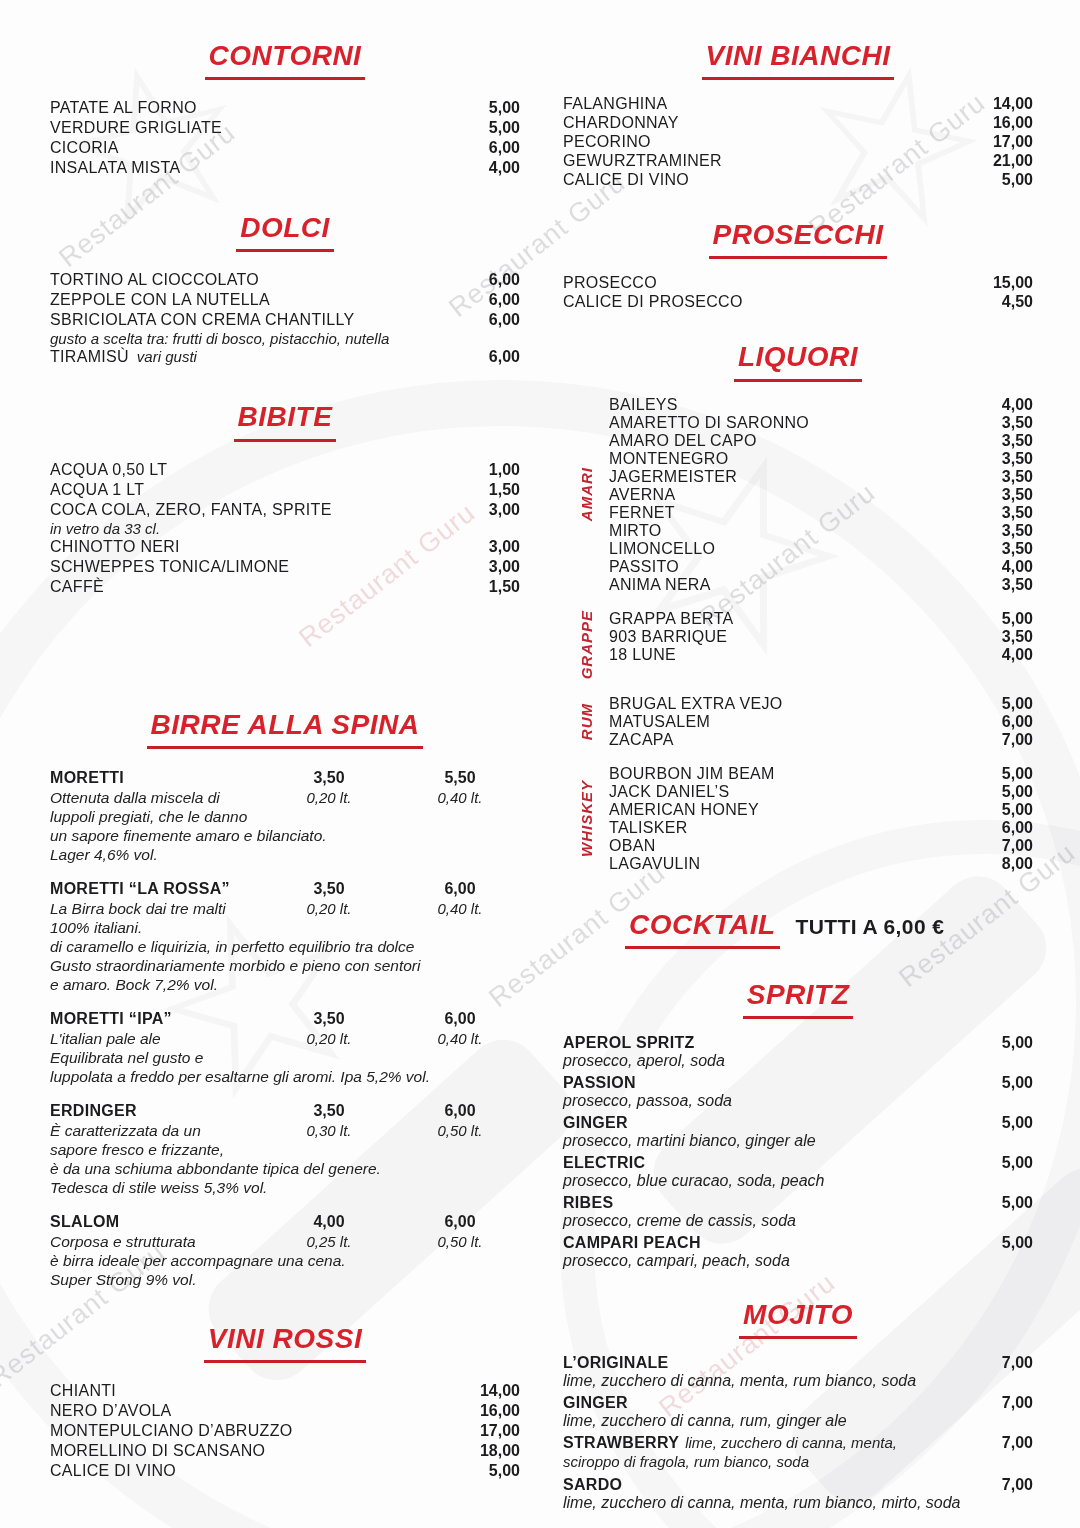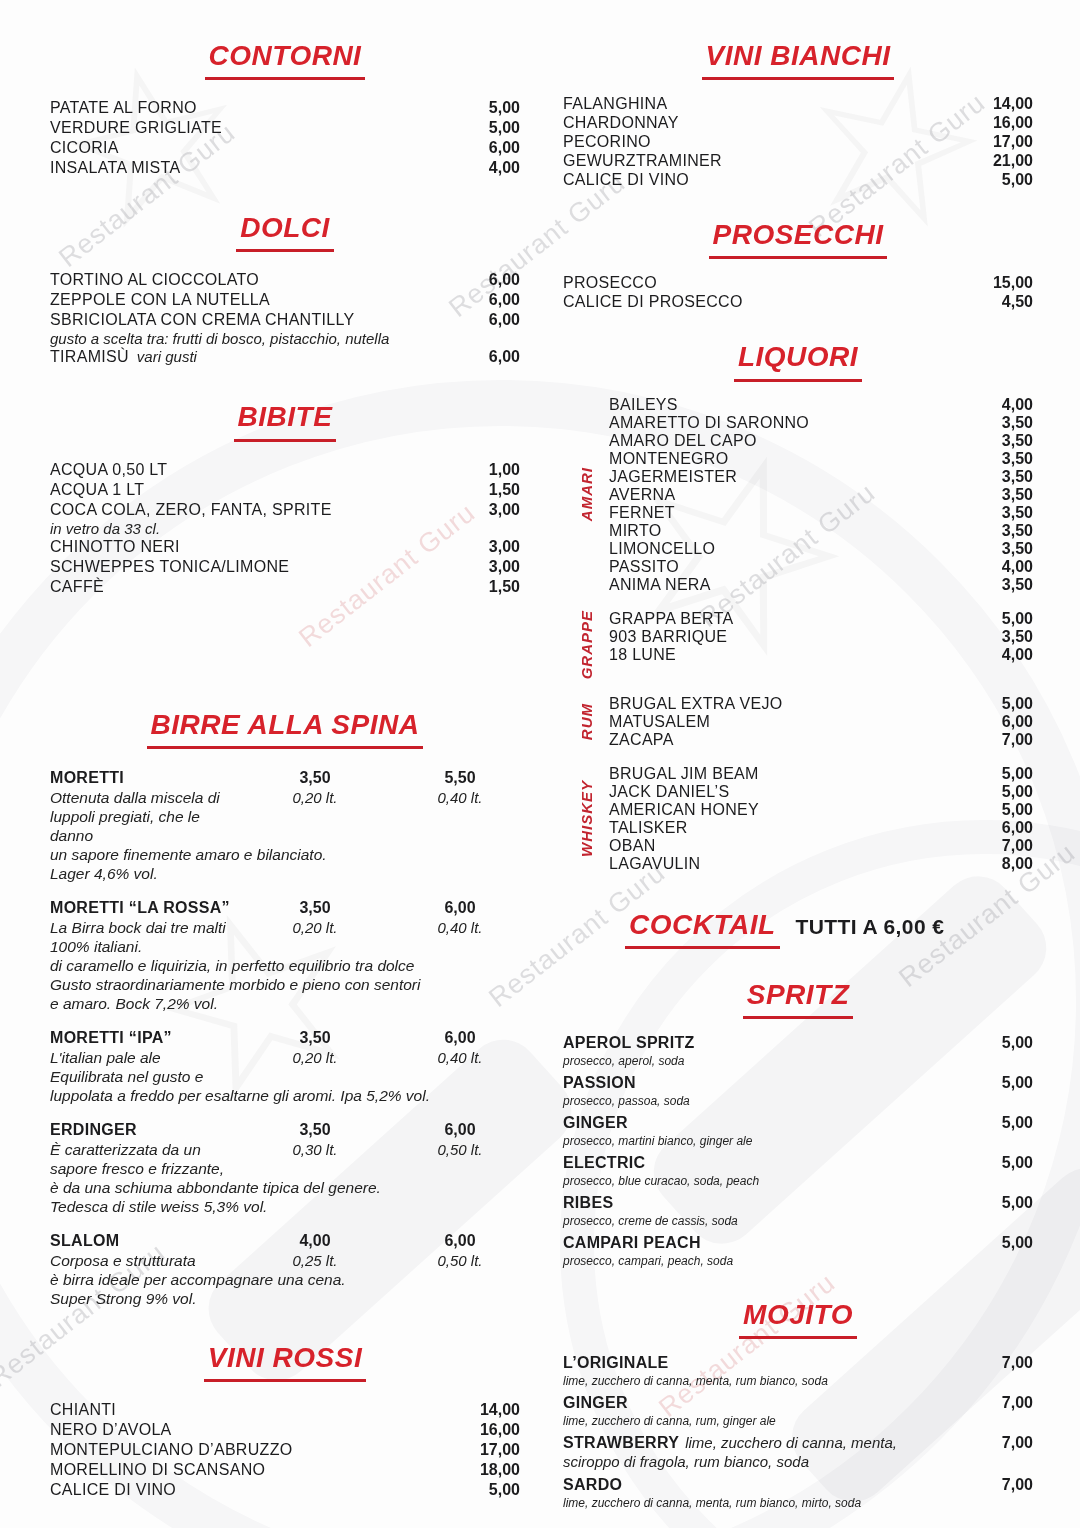--- a/index.html
+++ b/index.html
@@ -37,35 +37,35 @@
 
   
   .group{display:flex;margin-bottom:16px;}
   .group:last-child{margin-bottom:0;}
   .group-labelbox{width:46px;display:flex;align-items:center;justify-content:center;flex:none;}
   .group-label{writing-mode:vertical-rl;transform:rotate(180deg);font-size:15px;font-weight:700;font-style:italic;color:#c22530;letter-spacing:1px;}
   .group-items{flex:1;}
   .group .item-row{line-height:18px;}
 
   
-  .beer{display:grid;grid-template-columns:1fr 130px 120px;margin-bottom:14px;column-gap:20px;}
+  .beer{display:grid;grid-template-columns:1fr 130px 120px;margin-bottom:14px;column-gap:6px;}
   .beer .b-name{font-weight:700;font-size:16px;color:#1c1c1e;line-height:21px;letter-spacing:0.3px;}
   .beer .b-price{font-weight:700;font-size:16px;color:#1c1c1e;text-align:center;line-height:21px;}
   .beer .b-size{font-style:italic;font-size:15px;color:#222;text-align:center;line-height:19px;}
   .beer .b-desc{font-style:italic;font-size:15.5px;color:#222;line-height:19px;}
   .beer .b-desc-full{grid-column:1 / -1;font-style:italic;font-size:15.5px;color:#222;line-height:19px;}
 
   
   .cocktail{margin-bottom:4px;}
   .cocktail .c-row{display:flex;justify-content:space-between;align-items:baseline;line-height:19px;}
   .cocktail .c-left{flex:1;padding-right:70px;}
   .cocktail .c-name{font-weight:700;font-size:16px;color:#1c1c1e;letter-spacing:0.3px;}
   .cocktail .c-desc-inline{font-weight:400;font-style:italic;font-size:15px;color:#222;margin-left:6px;text-align:right;}
   .cocktail .c-price{font-weight:700;font-size:16px;color:#1c1c1e;flex:none;}
-  .cocktail .c-desc{font-style:italic;font-size:12px;color:#222;line-height:16px;margin-top:1px;}
+  .cocktail .c-desc{font-style:italic;font-size:16px;color:#222;line-height:16px;margin-top:1px;}
 </style>
 </head>
 <body>
 
 <div id="page">
 
   <div class="bg-circle" style="width:1150px;height:1150px;left:-120px;top:380px;"></div>
   <div class="bg-circle" style="width:780px;height:780px;left:560px;top:820px;border-width:34px;"></div>
   <div class="bg-star" style="font-size:210px;left:60px;top:40px;transform:rotate(-14deg);">☆</div>
   <div class="bg-star" style="font-size:210px;left:800px;top:40px;transform:rotate(12deg);">☆</div>
@@ -367,21 +367,21 @@
               <span class="item-price">7,00</span>
             </div>
           </div>
         </div>
         <div class="group">
           <div class="group-labelbox">
             <span class="group-label">WHISKEY</span>
           </div>
           <div class="group-items">
             <div class="item-row">
-              <span class="item-name">BRUGAL JIM BEAM</span>
+              <span class="item-name">BOURBON JIM BEAM</span>
               <span class="item-price">5,00</span>
             </div>
             <div class="item-row">
               <span class="item-name">JACK DANIEL’S</span>
               <span class="item-price">5,00</span>
             </div>
             <div class="item-row">
               <span class="item-name">AMERICAN HONEY</span>
               <span class="item-price">5,00</span>
             </div>

